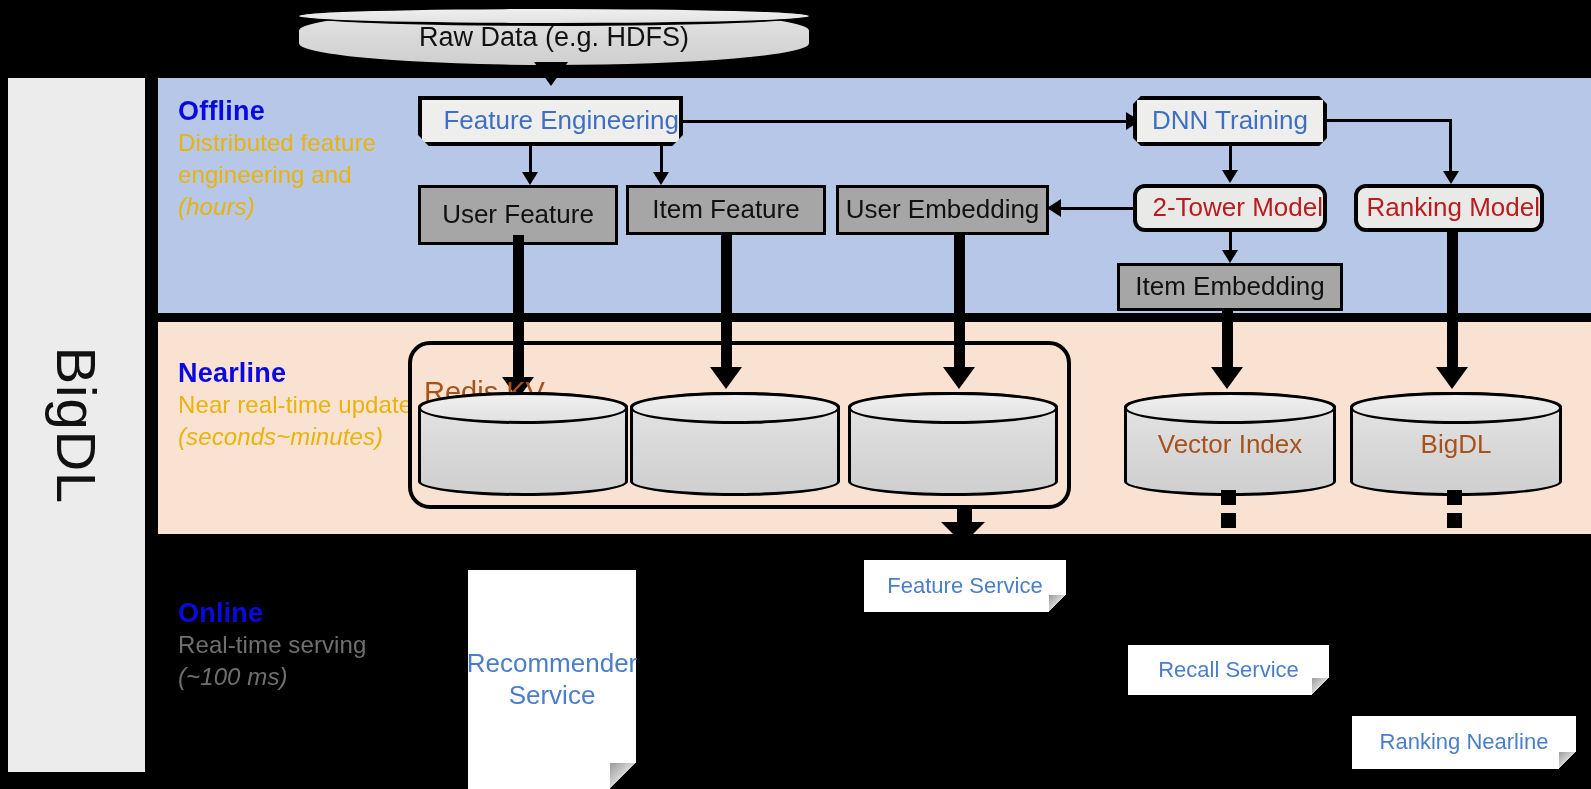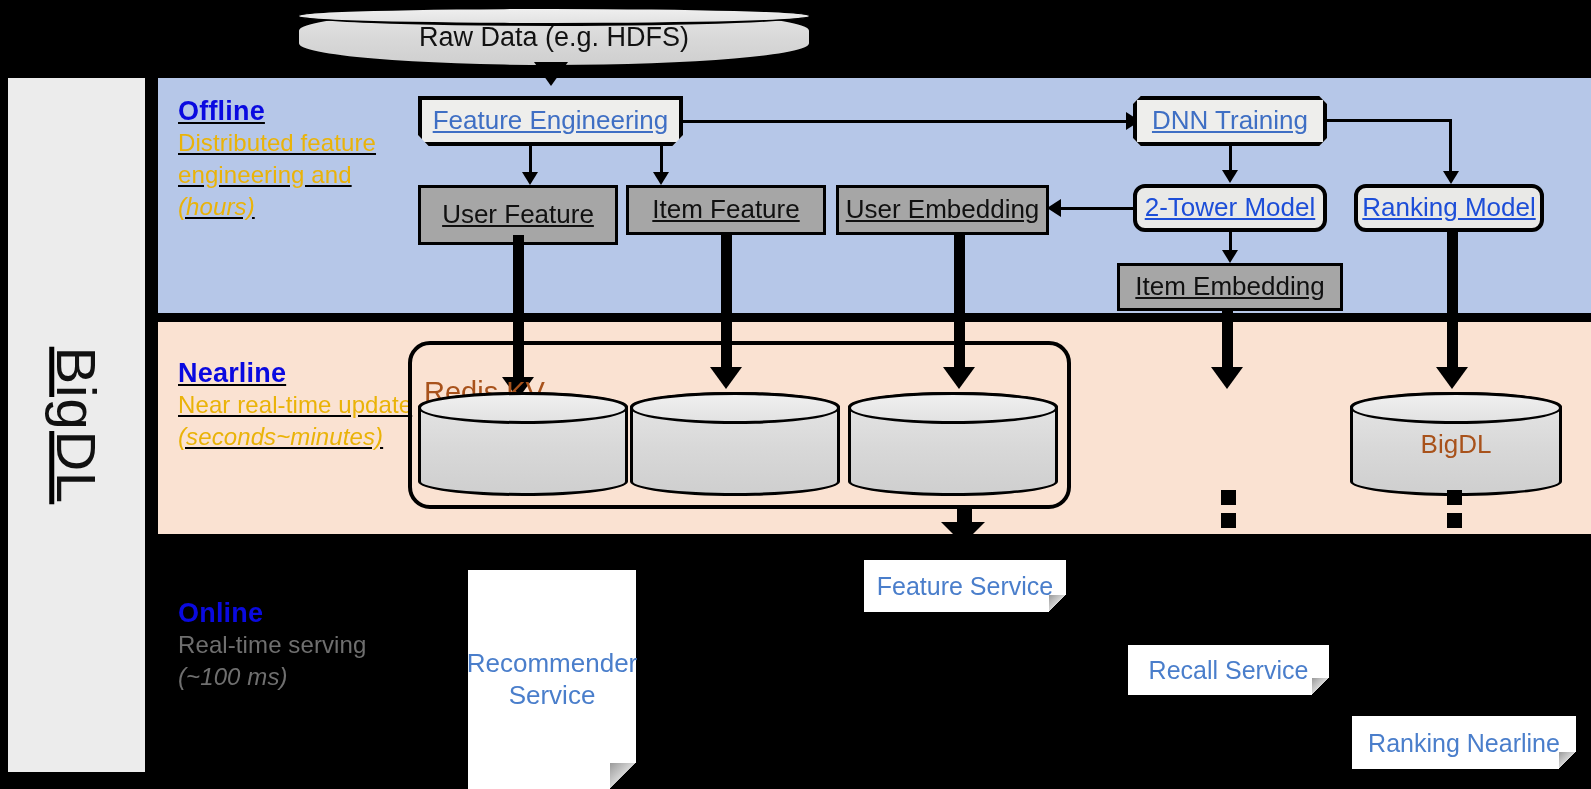--- a/index.html
+++ b/index.html
@@ -8,21 +8,21 @@
     font-family:"Liberation Sans", sans-serif;
     -webkit-font-smoothing:antialiased;
   }
   #stage{
     position:relative;
     width:1591px;
     height:789px;
     background:#000000;
     overflow:hidden;
   }
-  .abs{position:absolute;box-sizing:border-box;text-decoration:underline;}
+  .abs{position:absolute;box-sizing:border-box;}
 
   
   #rail{
     left:8px; top:78px; width:137px; height:694px;
     background:#ececec;
     display:flex; align-items:center; justify-content:center;
   }
   #rail-label{
     transform:rotate(90deg);
     white-space:nowrap;
@@ -81,21 +81,21 @@
     color:#111;
   }
 
   
   .proc-box{
     background:#e9e9e7;
     border:4px solid #000;
     border-radius:12px;
     font-size:26px;
   }
-  .proc-box.green{color:#1d4ed8;}
+  .proc-box.green{color:#b91c1c;justify-content:flex-end;}
 
   
   .card-box{
     background:#eeeeec;
     border:4px solid #000;
     font-size:26px;
     color:#3f6fc4;
   }
   .card-fe{
     clip-path:polygon(0 0, 100% 0, 100% 78%, 96% 100%, 4% 100%, 0 78%);
@@ -181,21 +181,21 @@
     border-left:14px solid #000;
   }
   .dash-seg{position:absolute;background:#000;width:15px;}
 
   
   .doc{
     background:#ffffff;
     color:#4a7ecb;
     display:flex; align-items:center; justify-content:center;
     text-align:center;
-    font-size:25px;
+    font-size:22px;
     line-height:1.2;
     position:absolute;
     box-sizing:border-box;
   }
   .doc::after{
     content:"";
     position:absolute;
     right:0; bottom:0;
     width:17px;height:17px;
     background:linear-gradient(135deg,#9a9a9a 0%,#d6d6d6 48%,#000 49%,#000 100%);
@@ -232,21 +232,21 @@
     <div class="band-sub"><span>Real-time serving </span><i>(~100 ms)</i></div>
   </div>
 
   <div class="cyl" id="rawdata">
     <span>Raw Data (e.g. HDFS)</span>
   </div>
 
   <div class="ln thin-v abs" style="left:549px;top:62px;height:18px;"></div>
   <div class="arrow-dn abs" style="left:534px;top:62px;border-left-width:17px;border-right-width:17px;border-top-width:24px;"></div>
 
-  <div class="node card-box card-fe abs" id="fe" style="left:418px;top:96px;width:265px;height:50px;">
+  <div class="node card-box card-fe abs" id="fe" style="left:418px;top:96px;width:265px;height:50px;justify-content:flex-end;">
     <span>Feature Engineering</span>
   </div>
 
   <div class="ln thin-h abs" style="left:683px;top:120px;width:447px;"></div>
   <div class="arrow-rt abs" style="left:1126px;top:112px;"></div>
 
   <div class="node card-box card-dnn abs" id="dnn" style="left:1133px;top:96px;width:194px;height:50px;">
     <span>DNN Training</span>
   </div>
 
@@ -310,20 +310,23 @@
   <div class="cyl" style="left:418px;top:392px;width:204px;height:98px;">
       <span></span>
     </div>
   <div class="cyl" style="left:630px;top:392px;width:204px;height:98px;">
       <span></span>
     </div>
   <div class="cyl" style="left:848px;top:392px;width:204px;height:98px;">
       <span></span>
     </div>
 
+  <div class="cyl brown" style="left:1124px;top:392px;width:206px;height:98px;">
+    <span>Vector Index</span>
+  </div>
   <div class="cyl brown" style="left:1350px;top:392px;width:206px;height:98px;">
     <span>BigDL</span>
   </div>
 
   <div class="dash-seg abs" style="left:957px;top:508px;height:14px;"></div>
   <div class="arrow-dn fat abs" style="left:941px;top:522px;border-left-width:22px;border-right-width:22px;border-top-width:22px;"></div>
 
   <div class="dash-seg abs" style="left:1221px;top:490px;height:15px;"></div>
   <div class="dash-seg abs" style="left:1221px;top:513px;height:15px;"></div>
 

